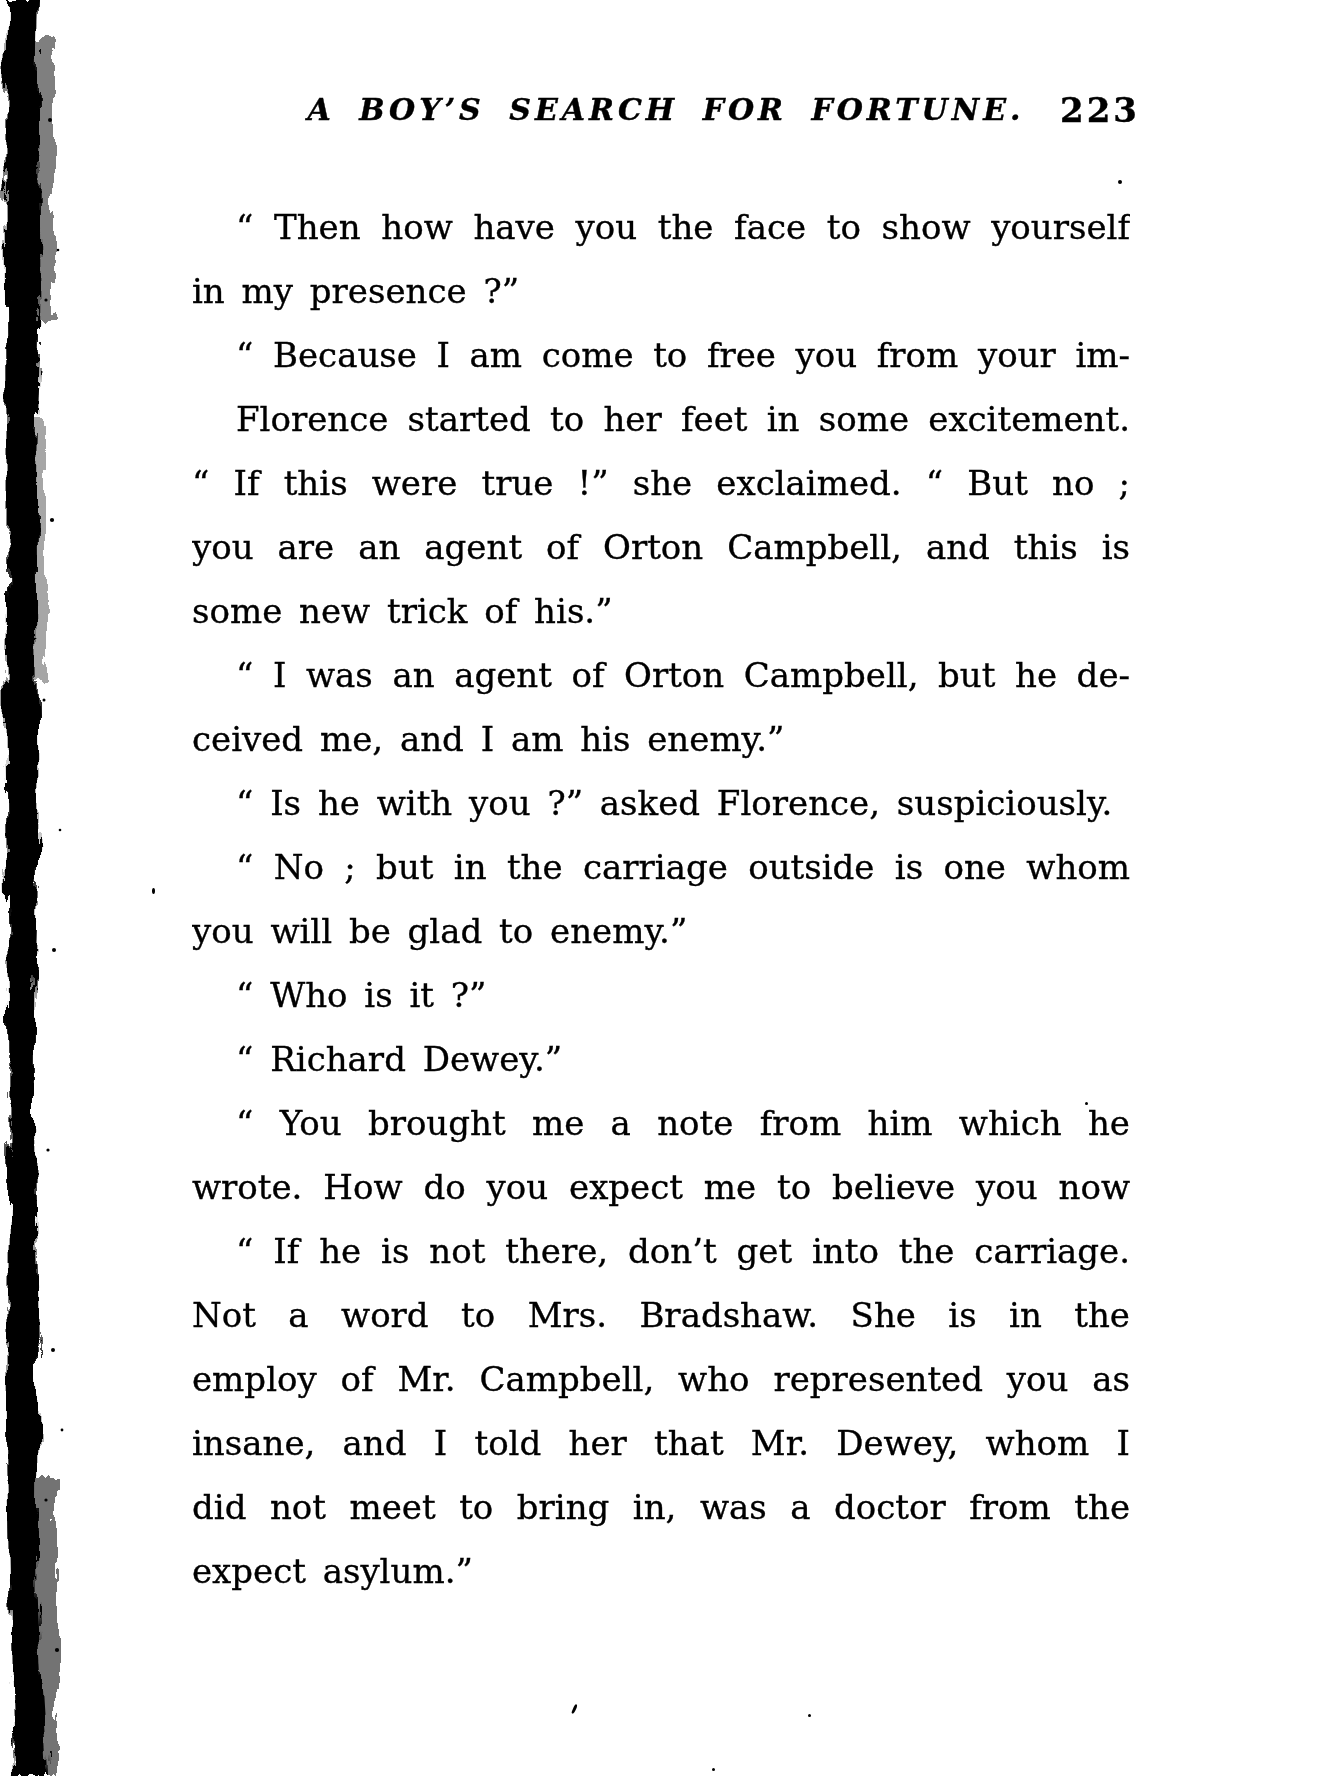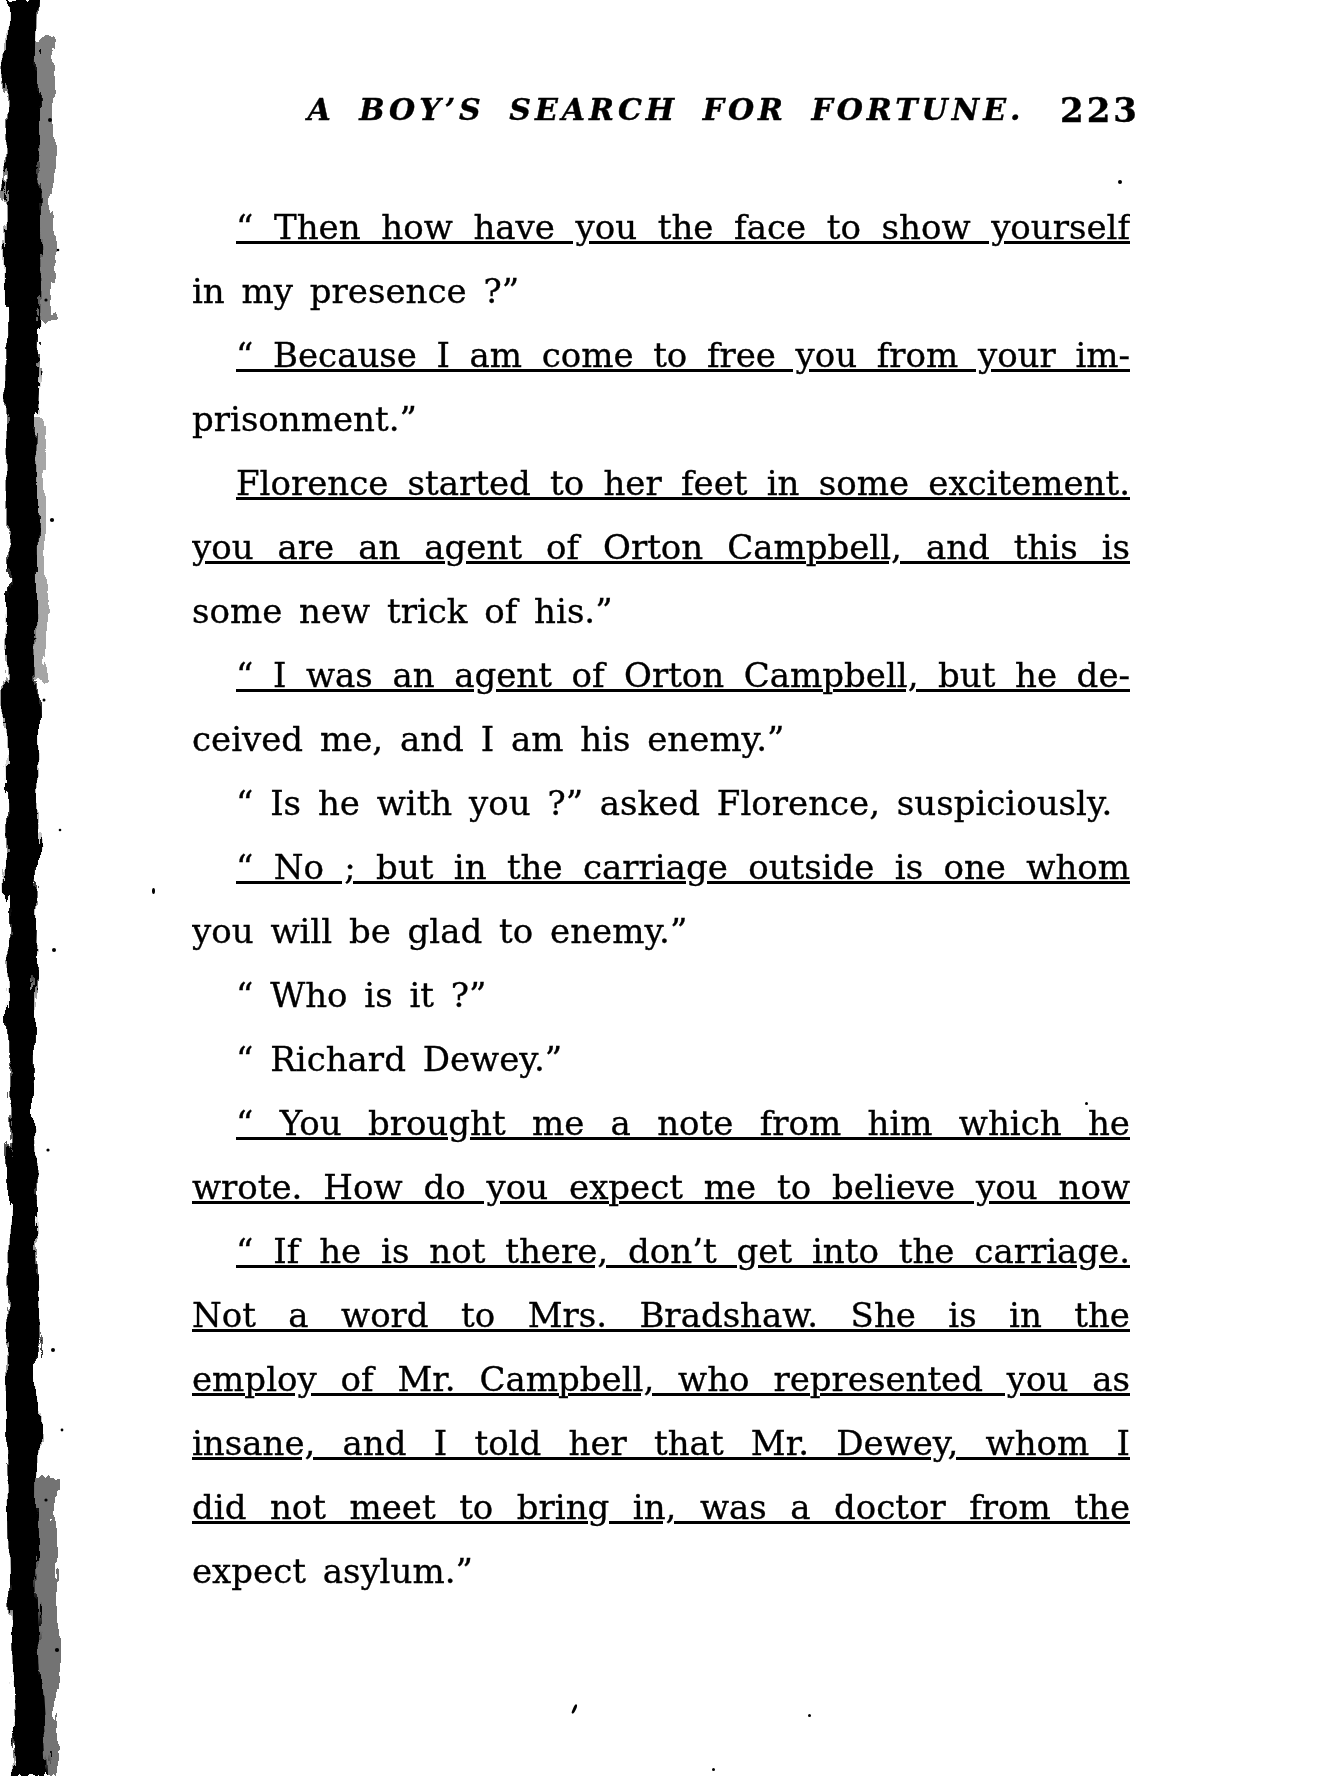--- a/index.html
+++ b/index.html
@@ -30,21 +30,21 @@
   }
   
   .body-text{position:absolute;left:192px;top:195px;width:938px;}
   .line{
     height:64px;line-height:64px;overflow:hidden;
     font-size:34px;word-spacing:6px;
     -webkit-text-stroke:0.35px #000;
     white-space:normal;
   }
   .ind{text-indent:44px;}
-  .just{text-align:justify;text-decoration:underline;}
+  .just{text-align:justify;}
   .just::after{content:"";display:inline-block;width:100%;height:0;}
   
   .speck{position:absolute;background:#000;border-radius:50%;}
   .speck.comma{border-radius:40% 60% 60% 40%;transform:rotate(24deg);}
 </style>
 </head>
 <body>
 
 <div class="page">
 
@@ -82,22 +82,22 @@
 
   <div class="running-head">
     <div class="head-title">A BOY’S SEARCH FOR FORTUNE.</div>
     <div class="head-num">223</div>
   </div>
 
   <div class="body-text">
     <div class="line ind just">“ Then how have you the face to show yourself</div>
     <div class="line">in my presence ?”</div>
     <div class="line ind just">“ Because I am come to free you from your im-</div>
-    <div class="line">prisonment.”</div>
     <div class="line ind just">Florence started to her feet in some excitement.</div>
+    <div class="line just">“ If this were true !” she exclaimed.  “ But no ;</div>
     <div class="line just">you are an agent of Orton Campbell, and this is</div>
     <div class="line">some new trick of his.”</div>
     <div class="line ind just">“ I was an agent of Orton Campbell, but he de-</div>
     <div class="line">ceived me, and I am his enemy.”</div>
     <div class="line ind">“ Is he with you ?” asked Florence, suspiciously.</div>
     <div class="line ind just">“ No ; but in the carriage outside is one whom</div>
     <div class="line">you will be glad to enemy.”</div>
     <div class="line ind">“ Who is it ?”</div>
     <div class="line ind">“ Richard Dewey.”</div>
     <div class="line ind just">“ You brought me a note from him which he never</div>

